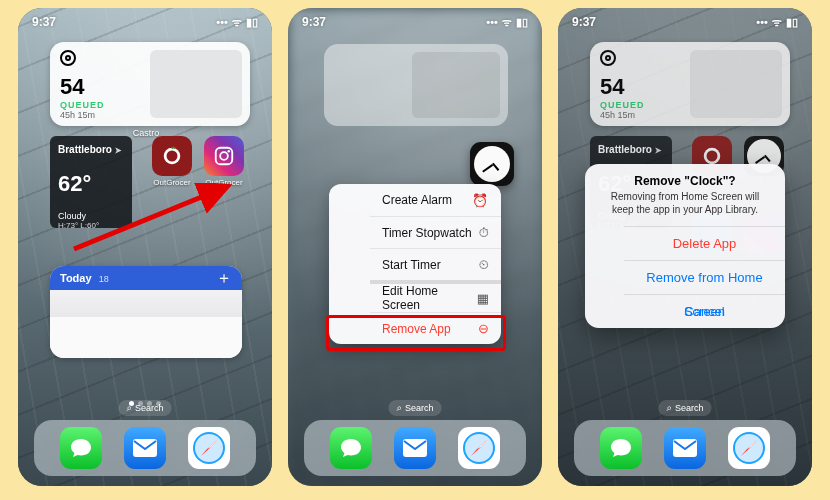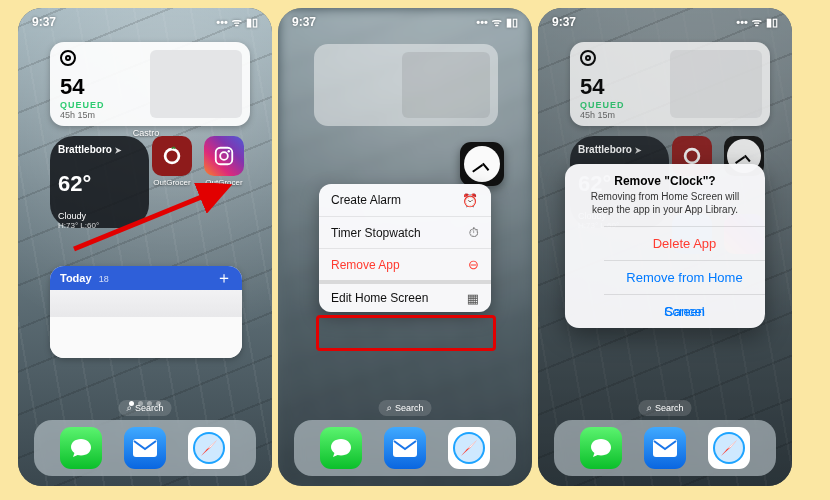--- a/index.html
+++ b/index.html
@@ -4,42 +4,42 @@
 <style>
   :root{
     --bg:#fbe7a3;
     --ios-blue:#007aff;
     --ios-red:#ff3b30;
     --queued:#2ecc71;
     --grey:#8e8e93;
   }
   *{box-sizing:border-box;font-family:-apple-system,BlinkMacSystemFont,"Helvetica Neue",Arial,sans-serif;}
   body{margin:0;background:var(--bg);width:830px;height:500px;overflow:hidden;}
-  .stage{display:flex;gap:6px;justify-content:flex-start;align-items:flex-start;padding:8px 18px;}
+  .stage{display:flex;gap:6px;justify-content:space-between;align-items:flex-start;padding:8px 18px;}
   .phone{position:relative;width:254px;height:478px;border-radius:24px;overflow:hidden;background:linear-gradient(160deg,#3a4a52 0%,#5b6b71 50%,#2f3a40 100%);}
   .phone .sky{position:absolute;inset:0;background:
      repeating-linear-gradient(80deg,rgba(255,255,255,0.05) 0 2px,transparent 2px 28px),
      repeating-linear-gradient(-22deg,rgba(0,0,0,0.12) 0 2px,transparent 2px 40px),
      radial-gradient(circle at 60% 18%,rgba(255,255,255,0.30),transparent 60%),
      linear-gradient(#9fb3bb 0%,#6e8088 40%,#3a474e 100%);}
   .blur .sky{filter:blur(6px) brightness(0.9);}
   .dim  .sky{filter:brightness(0.72);}
   
   .status{position:absolute;top:6px;left:0;right:0;display:flex;justify-content:space-between;align-items:center;padding:0 14px;color:#fff;font-size:12px;font-weight:600;text-shadow:0 0 3px rgba(0,0,0,.4);}
   .status .icons span{margin-left:4px;font-size:11px;}
   
   .widget{position:absolute;background:rgba(255,255,255,0.92);border-radius:14px;box-shadow:0 2px 6px rgba(0,0,0,.25);}
   .w1{left:32px;top:34px;width:200px;height:84px;padding:8px 10px;}
   .w1 .ringicon{width:16px;height:16px;border:2px solid #000;border-radius:50%;display:inline-block;position:relative;}
   .w1 .ringicon::after{content:"";position:absolute;inset:3px;border:2px solid #000;border-radius:50%;}
   .w1 .big{font-size:22px;font-weight:700;margin-top:4px;color:#000;}
   .w1 .q{font-size:9px;font-weight:700;letter-spacing:1px;color:var(--queued);}
   .w1 .sub{font-size:9px;color:#666;}
   .w1 .art{position:absolute;right:8px;top:8px;bottom:8px;width:92px;background:#e4e5e7;border-radius:6px;}
-  .weather{position:absolute;left:32px;top:128px;width:99px;height:92px;border-radius:24px;background:rgba(20,24,28,.88);color:#fff;padding:8px;font-size:10px;}
+  .weather{position:absolute;left:32px;top:128px;width:82px;height:92px;border-radius:6px;background:rgba(20,24,28,.88);color:#fff;padding:8px;font-size:10px;}
   .weather .city{font-weight:600;}
   .weather .temp{font-size:22px;font-weight:700;margin-top:16px;}
   .weather .cond{margin-top:14px;font-size:9px;}
   .weather .range{font-size:8px;opacity:.8;}
   .weather .loc{font-size:8px;opacity:.8;}
   .appgrid{position:absolute;left:132px;top:128px;width:96px;display:grid;grid-template-columns:44px 44px;grid-template-rows:60px 60px;gap:18px 8px;}
   .app{display:flex;flex-direction:column;align-items:center;}
   .app .icon{width:40px;height:40px;border-radius:10px;display:flex;align-items:center;justify-content:center;}
   .app .label{color:#fff;font-size:8px;margin-top:2px;text-shadow:0 1px 2px rgba(0,0,0,.6);}
   .ic-out{background:#8e1b1b;}
@@ -71,21 +71,21 @@
   .d-msg{background:linear-gradient(#5bf36f,#0bbf2a);display:flex;align-items:center;justify-content:center;}
   .d-msg svg{width:24px;height:24px;}
   .d-mail{background:linear-gradient(#3fa9ff,#0a66e0);display:flex;align-items:center;justify-content:center;}
   .d-mail svg{width:26px;height:20px;}
   .d-saf{background:#fff;display:flex;align-items:center;justify-content:center;}
   .d-saf svg{width:36px;height:36px;}
   
   .arrow{position:absolute;left:50px;top:175px;width:170px;height:70px;}
   
   .ctx{position:absolute;left:50%;transform:translateX(-50%);top:176px;width:172px;border-radius:12px;background:rgba(250,250,252,.98);box-shadow:0 6px 18px rgba(0,0,0,.35);overflow:hidden;}
-  .ctx .row{display:flex;align-items:center;justify-content:space-between;padding:0 12px;height:32px;font-size:12px;color:#111;border-top:1px solid rgba(0,0,0,.08);}
+  .ctx .row{display:flex;align-items:center;justify-content:space-between;padding:0 12px;height:32px;font-size:12px;color:#111;border-top:1px solid rgba(0,0,0,.08);margin-left:41px;}
   .ctx .row:first-child{border-top:none;}
   .ctx .row.sep{border-top:4px solid rgba(0,0,0,.12);}
   .ctx .row.remove{color:var(--ios-red);}
   .ctx .glyph{font-size:13px;color:#555;}
   .ctx .row.remove .glyph{color:var(--ios-red);}
   .hl{position:absolute;border:3px solid #e20000;border-radius:4px;pointer-events:none;}
   .clockpop{position:absolute;right:28px;top:134px;width:44px;height:44px;border-radius:11px;background:#111;display:flex;align-items:center;justify-content:center;box-shadow:0 4px 10px rgba(0,0,0,.4);}
   .clockpop .face{width:36px;height:36px;border-radius:50%;background:#fafafa;position:relative;}
   .clockpop .face::before,.clockpop .face::after{content:"";position:absolute;left:50%;top:50%;background:#000;transform-origin:top left;}
   .clockpop .face::before{width:1.5px;height:12px;transform:rotate(55deg);}
@@ -218,27 +218,31 @@
 
   <div class="ctx">
     <div class="row">
           <span>Create Alarm</span>
           <span class="glyph">⏰</span>
         </div>
     <div class="row">
           <span>Timer Stopwatch</span>
           <span class="glyph">⏱</span>
         </div>
+    <div class="row">
+          <span>Start Timer</span>
+          <span class="glyph">⏲</span>
+        </div>
+    <div class="row sep">
+          <span>Edit Home Screen</span>
+          <span class="glyph">▦</span>
+        </div>
     <div class="row remove">
           <span>Remove App</span>
           <span class="glyph">⊖</span>
-        </div>
-    <div class="row sep">
-          <span>Edit Home Screen</span>
-          <span class="glyph">▦</span>
         </div>
   </div>
   <div class="hl" style="left:38px;top:307px;width:180px;height:36px;"></div>
 
   <div class="search"><span>Search</span></div>
   <div class="dock">
     <div class="dicon d-msg">
           <svg viewBox="0 0 24 24">
             <path d="M12 3C6 3 2 6.6 2 11c0 2.4 1.3 4.6 3.4 6L4 21l4.6-2c1 .3 2.2.5 3.4.5 6 0 10-3.6 10-8S18 3 12 3z" fill="#fff"></path>
           </svg>

